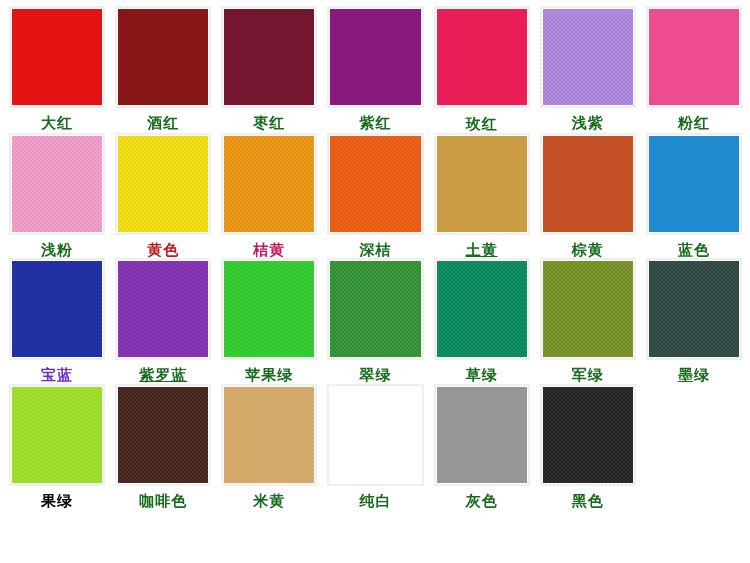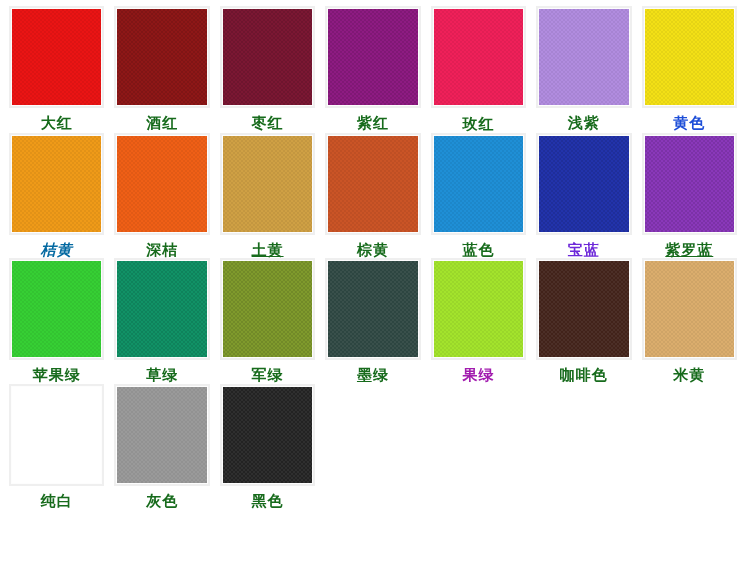--- a/index.html
+++ b/index.html
@@ -13,21 +13,21 @@
     font-family: "DejaVu Sans", "Liberation Sans", sans-serif;
     overflow: hidden;
   }
   #swatch-grid {
     width: 750px;
     height: 447px;
     display: grid;
     grid-template-columns: repeat(7, 1fr);
     grid-template-rows: repeat(4, 1fr);
     box-sizing: border-box;
-    padding: 6px 8px 4px 4px;
+    padding: 6px 3px 4px 4px;
   }
   .swatch-cell {
     display: flex;
     flex-direction: column;
     align-items: center;
     justify-content: flex-start;
     box-sizing: border-box;
     padding: 0 5px;
   }
   .chip-frame {
@@ -122,29 +122,41 @@
       <div class="swatch-label" style="color: rgb(23, 107, 28); margin-top: 8px;">玫红</div>
     </div>
     <div class="swatch-cell">
       <div class="chip-frame" style="border-color: rgb(239, 239, 239);">
         <div class="chip light" title="浅紫" style="background: rgb(177, 140, 223);"></div>
       </div>
       <div class="swatch-label" style="color: rgb(23, 107, 28);">浅紫</div>
     </div>
     <div class="swatch-cell">
       <div class="chip-frame" style="border-color: rgb(239, 239, 239);">
+        <div class="chip light" title="粉红" style="background: rgb(244, 78, 147);"></div>
+      </div>
+      <div class="swatch-label" style="color: rgb(23, 107, 28);">粉红</div>
+    </div>
+    <div class="swatch-cell">
+      <div class="chip-frame" style="border-color: rgb(239, 239, 239);">
+        <div class="chip light" title="浅粉" style="background: rgb(244, 160, 205);"></div>
+      </div>
+      <div class="swatch-label" style="color: rgb(23, 107, 28);">浅粉</div>
+    </div>
+    <div class="swatch-cell">
+      <div class="chip-frame" style="border-color: rgb(239, 239, 239);">
         <div class="chip light" title="黄色" style="background: rgb(243, 224, 22);"></div>
       </div>
-      <div class="swatch-label" style="color: #1d4ed8;">黄色</div>
+      <div class="swatch-label" style="color: #b91c1c;">黄色</div>
     </div>
     <div class="swatch-cell">
       <div class="chip-frame" style="border-color: rgb(239, 239, 239);">
         <div class="chip light" title="桔黄" style="background: rgb(239, 154, 24);"></div>
       </div>
-      <div class="swatch-label" style="color: #0369a1; font-style: italic;">桔黄</div>
+      <div class="swatch-label" style="color: #be185d;">桔黄</div>
     </div>
     <div class="swatch-cell">
       <div class="chip-frame" style="border-color: rgb(239, 239, 239);">
         <div class="chip light" title="深桔" style="background: rgb(239, 95, 22);"></div>
       </div>
       <div class="swatch-label" style="color: rgb(23, 107, 28);">深桔</div>
     </div>
     <div class="swatch-cell">
       <div class="chip-frame" style="border-color: rgb(239, 239, 239);">
         <div class="chip light" title="土黄" style="background: rgb(207, 160, 68);"></div>
@@ -176,41 +188,47 @@
       <div class="swatch-label" style="color: rgb(23, 107, 28); text-decoration: underline;">紫罗蓝</div>
     </div>
     <div class="swatch-cell">
       <div class="chip-frame" style="border-color: rgb(239, 239, 239);">
         <div class="chip light" title="苹果绿" style="background: rgb(54, 207, 52);"></div>
       </div>
       <div class="swatch-label" style="color: rgb(23, 107, 28);">苹果绿</div>
     </div>
     <div class="swatch-cell">
       <div class="chip-frame" style="border-color: rgb(239, 239, 239);">
+        <div class="chip" title="翠绿" style="background: rgb(58, 155, 61);"></div>
+      </div>
+      <div class="swatch-label" style="color: rgb(23, 107, 28);">翠绿</div>
+    </div>
+    <div class="swatch-cell">
+      <div class="chip-frame" style="border-color: rgb(239, 239, 239);">
         <div class="chip" title="草绿" style="background: rgb(17, 146, 102);"></div>
       </div>
       <div class="swatch-label" style="color: rgb(23, 107, 28);">草绿</div>
     </div>
     <div class="swatch-cell">
       <div class="chip-frame" style="border-color: rgb(239, 239, 239);">
         <div class="chip" title="军绿" style="background: rgb(127, 154, 44);"></div>
       </div>
       <div class="swatch-label" style="color: rgb(23, 107, 28);">军绿</div>
     </div>
     <div class="swatch-cell">
       <div class="chip-frame" style="border-color: rgb(239, 239, 239);">
         <div class="chip dark" title="墨绿" style="background: rgb(45, 70, 65);"></div>
       </div>
       <div class="swatch-label" style="color: rgb(23, 107, 28);">墨绿</div>
     </div>
     <div class="swatch-cell">
       <div class="chip-frame" style="border-color: rgb(239, 239, 239);">
         <div class="chip light" title="果绿" style="background: rgb(163, 227, 44);"></div>
       </div>
-      <div class="swatch-label" style="color: #a21caf;">果绿</div>
+      <div class="swatch-label" style="color: #000000;">果绿</div>
     </div>
     <div class="swatch-cell">
       <div class="chip-frame" style="border-color: rgb(239, 239, 239);">
         <div class="chip dark" title="咖啡色" style="background: rgb(66, 35, 26);"></div>
       </div>
       <div class="swatch-label" style="color: rgb(23, 107, 28);">咖啡色</div>
     </div>
     <div class="swatch-cell">
       <div class="chip-frame" style="border-color: rgb(239, 239, 239);">
         <div class="chip light" title="米黄" style="background: rgb(219, 173, 109);"></div>

